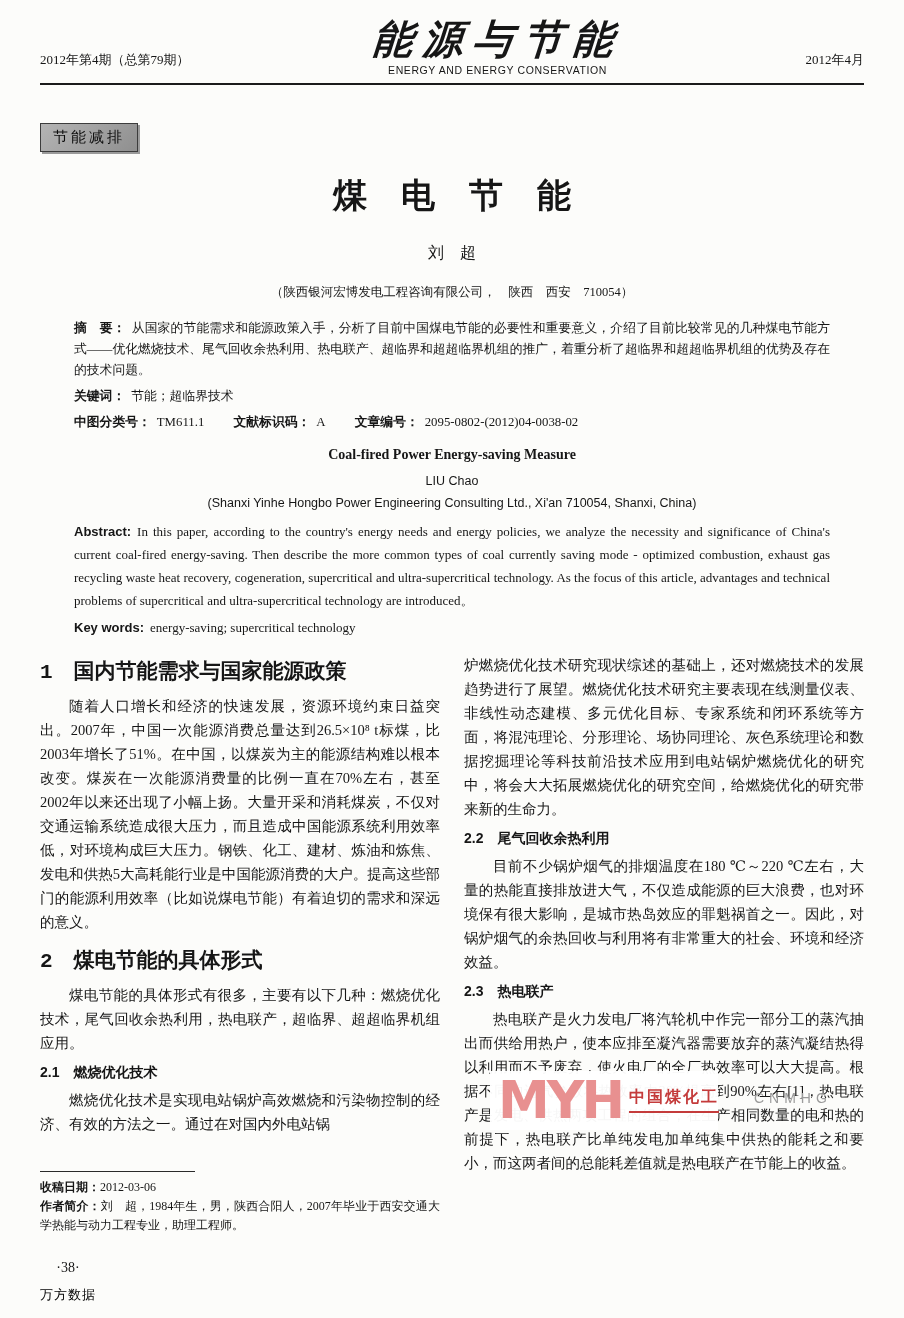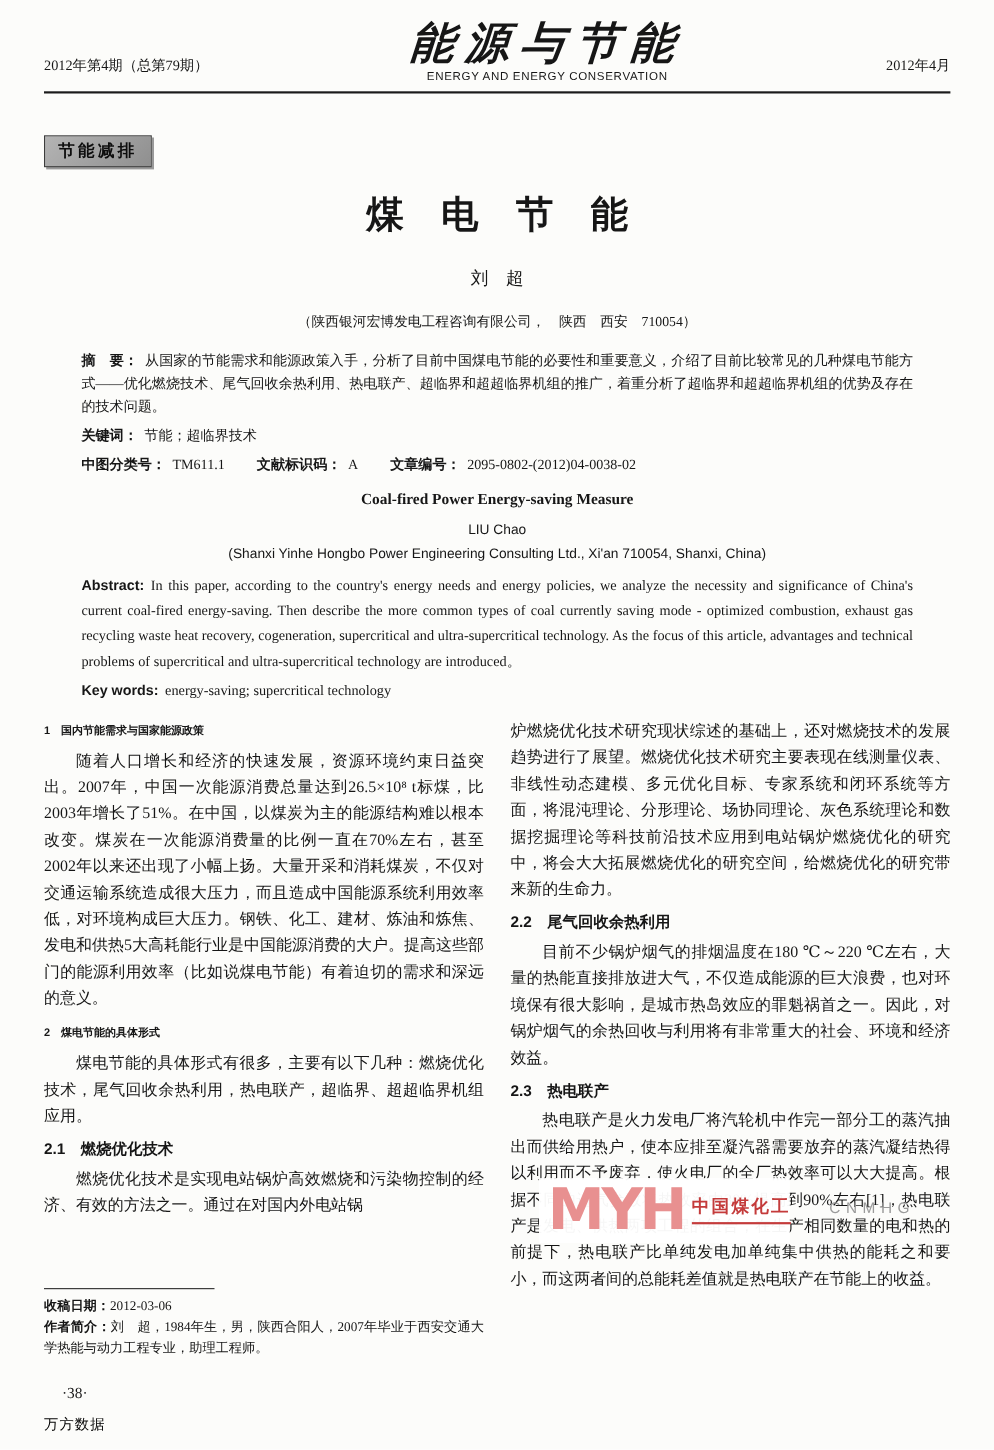--- a/index.html
+++ b/index.html
@@ -16,21 +16,21 @@
   .h-side { font-size:13px; padding-bottom:7px; white-space:nowrap; }
   .h-center { text-align:center; flex:1; }
   .masthead-cn { font-size:40px; font-weight:bold; font-style:italic; letter-spacing:10px; line-height:1; transform:skewX(-4deg); }
   .masthead-en { font-size:10.5px; letter-spacing:.6px; margin-top:4px; font-family:"Liberation Sans",sans-serif; }
   .header-rule { height:2px; background:#1b1b1b; margin-top:7px; }
   
   .badge {
     display:inline-block; margin-top:38px; padding:4px 12px;
     background:linear-gradient(135deg,#b4b4b4,#8f8f8f);
     border:1px solid #3c3c3c; box-shadow:2px 2px 0 #9a9a9a;
-    font-family:"Liberation Sans",sans-serif; font-weight:bold;
+    font-family:"Liberation Sans",sans-serif; font-weight:normal;
     font-size:15px; letter-spacing:3px; color:#0d0d0d;
   }
   
   .title-cn { text-align:center; font-size:34px; font-weight:bold; margin-top:24px; line-height:1.2; }
   .author-cn { text-align:center; font-size:16px; margin-top:26px; }
   .affil-cn { text-align:center; font-size:12.5px; margin-top:20px; }
   .meta-block { margin:16px 34px 0; }
   .meta-p { font-size:12.8px; line-height:21px; text-align:justify; }
   .meta-p + .meta-p { margin-top:4px; }
   .meta-label { font-family:"Liberation Sans",sans-serif; font-weight:bold; margin-right:6px; }
@@ -39,21 +39,21 @@
   .title-en { text-align:center; font-size:14px; font-weight:bold; margin-top:14px; }
   .author-en { text-align:center; font-size:12.5px; margin-top:11px; font-family:"Liberation Sans",sans-serif; }
   .affil-en { text-align:center; font-size:12.5px; margin-top:8px; font-family:"Liberation Sans",sans-serif; }
   .meta-block.en { margin-top:10px; }
   .meta-block.en .meta-p { font-size:13px; line-height:23px; }
   
   .columns { display:flex; gap:24px; margin-top:14px; height:600px; }
   .col { width:400px; position:relative; overflow:hidden; font-size:14.5px; }
   .body { line-height:24px; text-align:justify; }
   .indent { text-indent:2em; }
-  .sec { font-family:Liberation Sans, sans-serif; font-size:10px; font-weight:bold; margin:12px 0 9px; }
+  .sec { font-family:Liberation Mono, monospace; font-size:21px; font-weight:bold; margin:12px 0 9px; }
   .sec.first { margin-top:4px; }
   .subsec { font-family:"Liberation Sans",sans-serif; font-size:14px; font-weight:bold; margin:9px 0 6px; }
   
   .footnote { position:absolute; left:0; right:0; bottom:18px; }
   .footnote::before { content:""; display:block; width:155px; border-top:1px solid #2a2a2a; margin-bottom:6px; }
   .fn { font-size:12px; line-height:19px; text-align:justify; }
   .fn-label { font-family:"Liberation Sans",sans-serif; font-weight:bold; }
   
   .wm-logo {
     position:absolute; top:418px; left:26px; width:228px;

